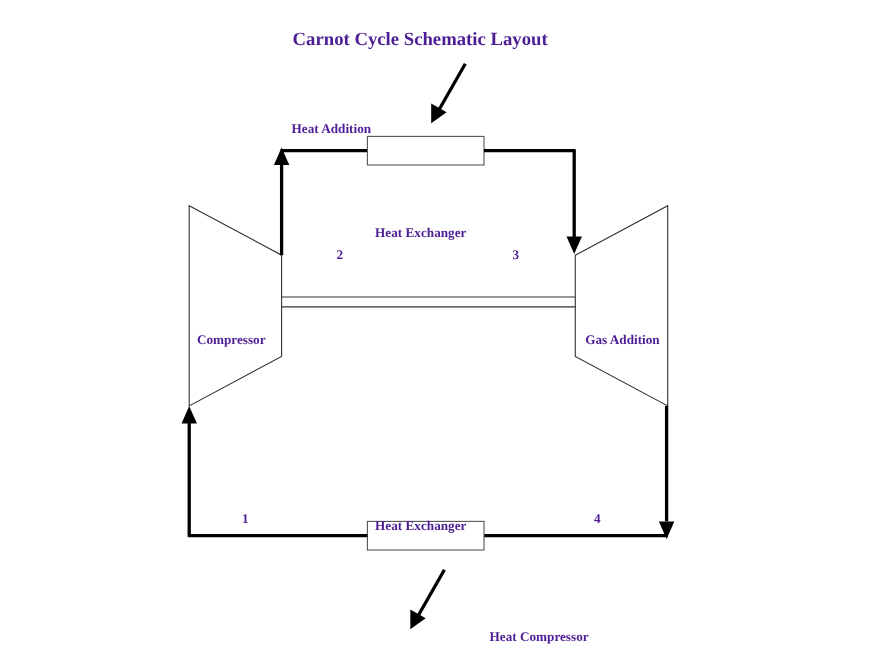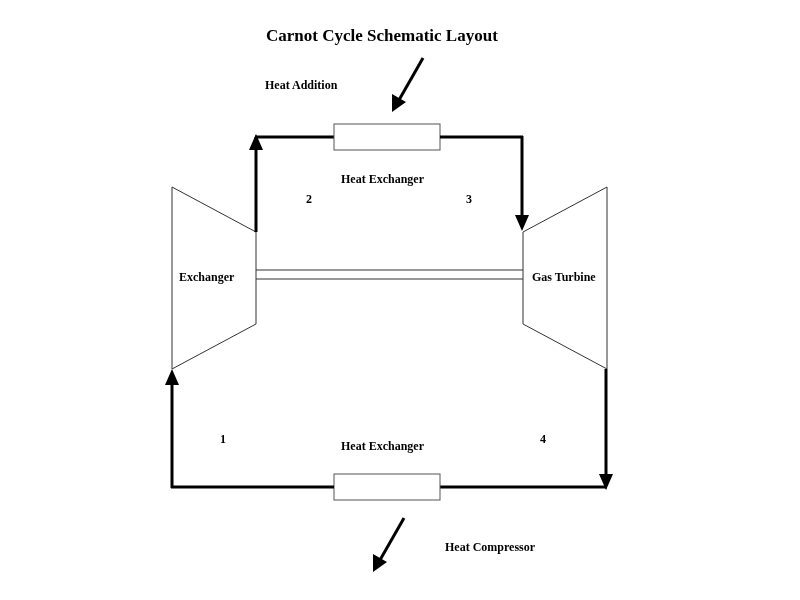--- a/index.html
+++ b/index.html
@@ -1,21 +1,21 @@
 <!DOCTYPE html>
 <html><head>
 <meta charset="utf-8">
 <style>
   html, body { margin:0; padding:0; background:#ffffff; }
   body { width:800px; height:600px; position:relative; overflow:hidden;
          font-family:"Liberation Serif", "DejaVu Serif", serif; color:#111; }
   svg { position:absolute; left:0; top:0; }
-  .lbl { position:absolute; font-weight:bold; white-space:nowrap; color:#000000;text-align:right; }
+  .lbl { position:absolute; font-weight:bold; white-space:nowrap; color:#4c1d95;text-align:right; }
   .title { font-size:17px; left:266px; top:26px; }
-  .sm { font-size:12px; }
+  .sm { font-size:12px;margin-top:32px; }
 </style>
 </head>
 <body>
 
 <svg width="800" height="600" viewBox="0 0 800 600">
   <defs>
     <marker id="ah" markerWidth="6" markerHeight="6" refX="5" refY="3" orient="auto" markerUnits="strokeWidth">
       <path d="M0,0 L6,3 L0,6 Z" fill="#000"></path>
     </marker>
   </defs>
@@ -48,18 +48,18 @@
 
   <line x1="404" y1="518" x2="380" y2="560" stroke="#000" stroke-width="3"></line>
   <polygon points="373,572 373,554 387,562" fill="#000"></polygon>
 </svg>
 
 <div class="lbl title">Carnot Cycle Schematic Layout</div>
 <div class="lbl sm" style="left:265px;top:78px;">Heat Addition</div>
 <div class="lbl sm" style="left:341px;top:172px;">Heat Exchanger</div>
 <div class="lbl sm" style="left:306px;top:192px;">2</div>
 <div class="lbl sm" style="left:466px;top:192px;">3</div>
-<div class="lbl sm" style="left:179px;top:270px;">Exchanger</div>
-<div class="lbl sm" style="left:532px;top:270px;">Gas Turbine</div>
+<div class="lbl sm" style="left:179px;top:270px;">Compressor</div>
+<div class="lbl sm" style="left:532px;top:270px;">Gas Addition</div>
 <div class="lbl sm" style="left:220px;top:432px;">1</div>
 <div class="lbl sm" style="left:341px;top:439px;">Heat Exchanger</div>
 <div class="lbl sm" style="left:540px;top:432px;">4</div>
 <div class="lbl sm" style="left:445px;top:540px;">Heat Compressor</div>
 
 </body></html>

